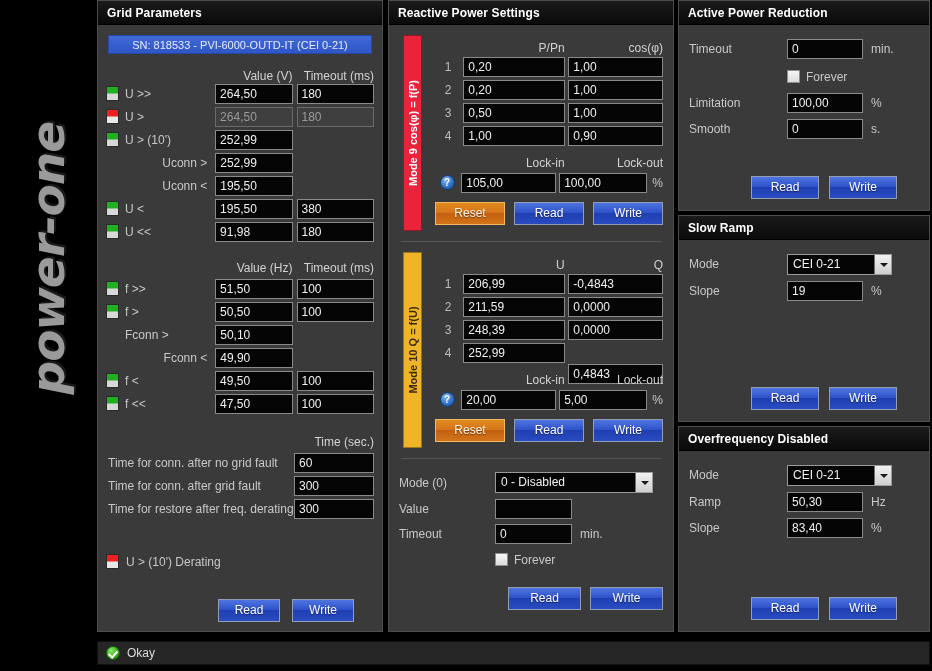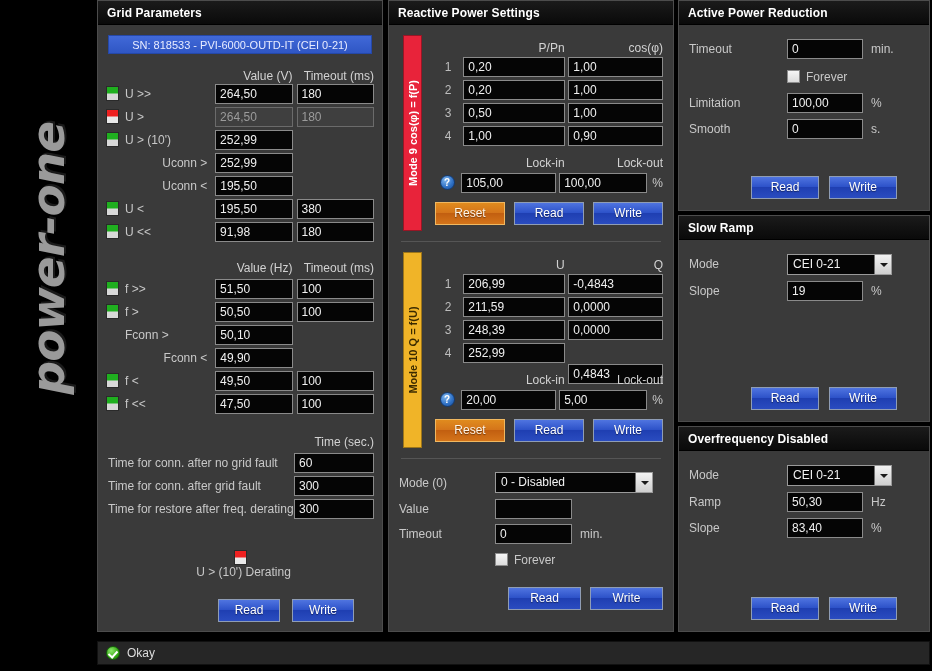--- a/index.html
+++ b/index.html
@@ -428,21 +428,21 @@
               <input class="tb" value="300" style="">
             </div>
         </div>
         <div class="gridrow">
           <span class="lbl" style="width:188px;padding-left:2px;">Time for restore after freq. derating</span>
           <div style="width:80px;">
               <input class="tb" value="300" style="">
             </div>
         </div>
 
-        <div class="gridrow" style="margin-top:30px;flex-direction:column;">
+        <div class="gridrow" style="margin-top:30px;">
           <span class="led red"></span>
           <span class="lbl" style="padding-left:7px;">U &gt; (10') Derating</span>
         </div>
 
         <div style="position:absolute;left:120px;bottom:10px;display:flex;gap:12px;">
           <div class="btn" style="width:62px;">Read</div>
           <div class="btn" style="width:62px;">Write</div>
         </div>
 
       </div>

